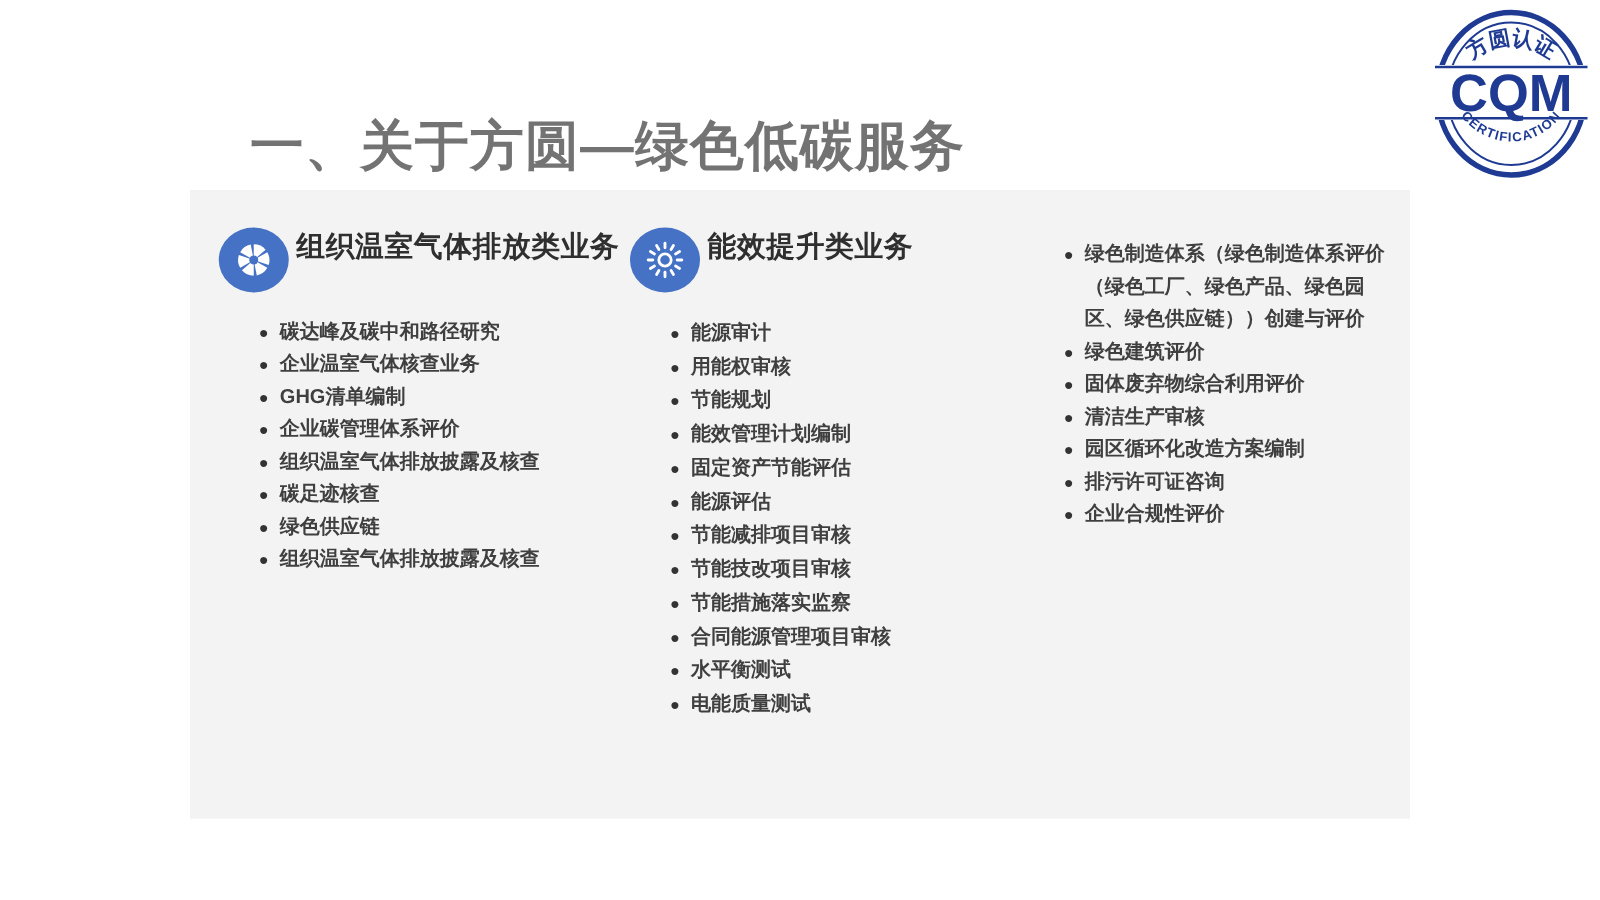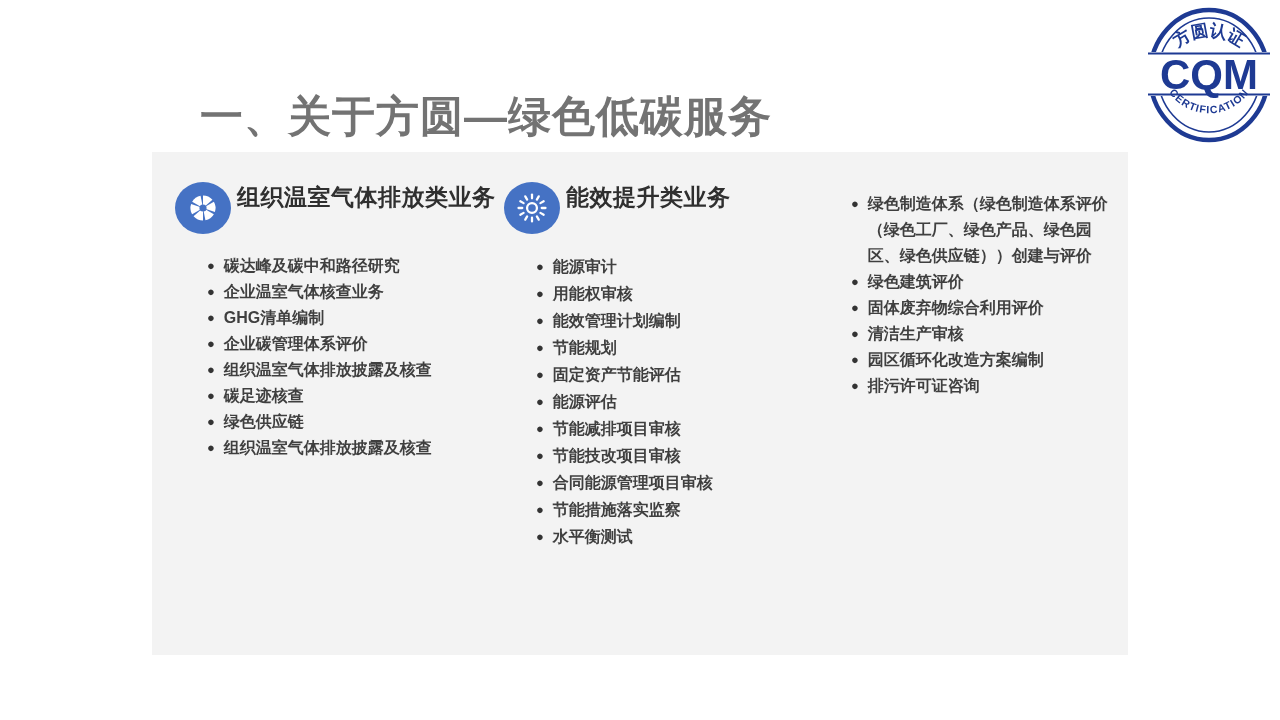--- a/index.html
+++ b/index.html
@@ -142,36 +142,38 @@
             <line x1="12" y1="1.9" x2="12" y2="4.7" transform="rotate(300 12 12)"></line>
             <line x1="12" y1="1.9" x2="12" y2="4.7" transform="rotate(330 12 12)"></line>
           </g>
         </svg>
       </span>
       <span class="col-title">能效提升类业务</span>
     </div>
     <ul class="items">
       <li class="item">能源审计</li>
       <li class="item">用能权审核</li>
+      <li class="item">节能规划</li>
       <li class="item">能效管理计划编制</li>
-      <li class="item">节能规划</li>
       <li class="item">固定资产节能评估</li>
       <li class="item">能源评估</li>
       <li class="item">节能减排项目审核</li>
       <li class="item">节能技改项目审核</li>
+      <li class="item">节能措施落实监察</li>
       <li class="item">合同能源管理项目审核</li>
-      <li class="item">节能措施落实监察</li>
       <li class="item">水平衡测试</li>
+      <li class="item">电能质量测试</li>
     </ul>
   </div>
 
   <div class="col col-3">
     <ul class="items">
       <li class="item">绿色制造体系（绿色制造体系评价（绿色工厂、绿色产品、绿色园区、绿色供应链））创建与评价</li>
       <li class="item">绿色建筑评价</li>
       <li class="item">固体废弃物综合利用评价</li>
       <li class="item">清洁生产审核</li>
       <li class="item">园区循环化改造方案编制</li>
       <li class="item">排污许可证咨询</li>
+      <li class="item">企业合规性评价</li>
     </ul>
   </div>
 
 </div>
 
 </body></html>

